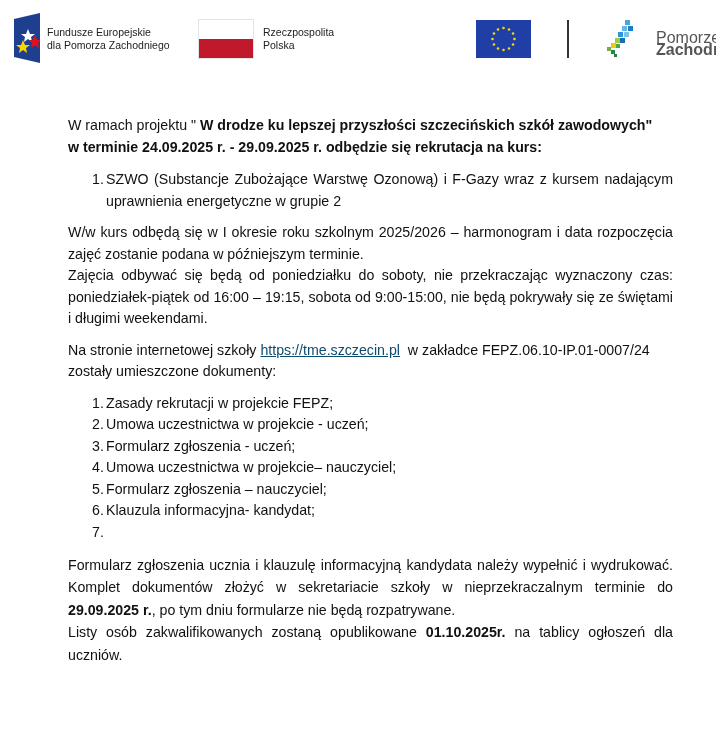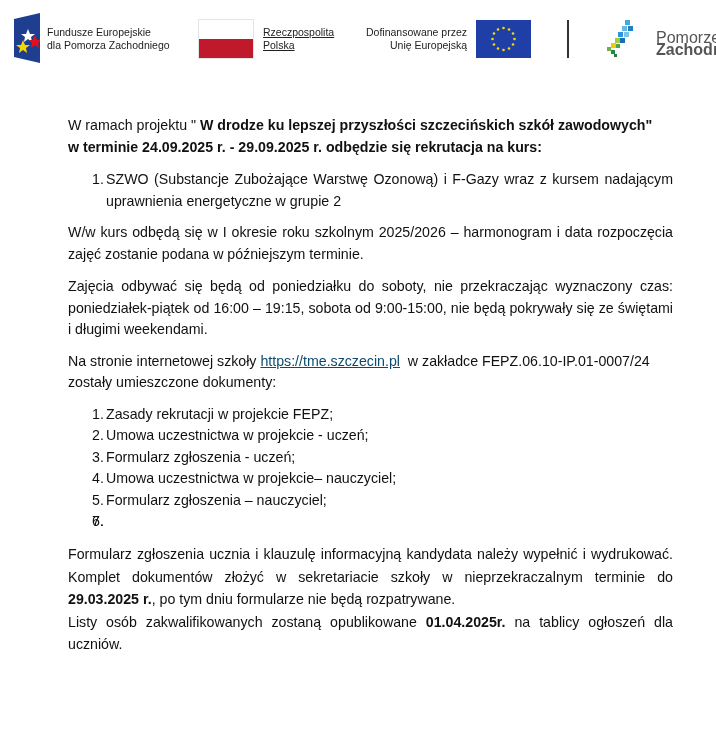--- a/index.html
+++ b/index.html
@@ -4,21 +4,21 @@
 <style>
   html, body { margin: 0; padding: 0; background: #ffffff; }
   body { width: 716px; height: 749px; position: relative; overflow: hidden;
          font-family: "Liberation Sans", sans-serif; color: #111; }
   .logos { position: absolute; top: 0; left: 0; width: 580px; height: 80px; }
   .fe-logo { position: absolute; left: 14px; top: 13px; width: 26px; height: 50px; }
   .fe-text { position: absolute; left: 47px; top: 26px; font-size: 10.5px; line-height: 13px; color: #222; }
   .pl-flag { position: absolute; left: 198px; top: 19px; width: 56px; height: 40px; border: 1px solid #e4e4e4; box-sizing: border-box; }
   .pl-flag .white { height: 50%; background: #fff; }
   .pl-flag .red { height: 50%; background: #c0192b; }
-  .pl-text { position: absolute; left: 263px; top: 26px; font-size: 10.5px; line-height: 13px; color: #222; text-decoration: underline; }
+  .pl-text { position: absolute; left: 263px; top: 26px; font-size: 10.5px; line-height: 13px; color: #222; }
   .eu-text { position: absolute; left: 362px; top: 26px; font-size: 10.5px; line-height: 13px; color: #222; text-align: right; width: 105px; }
   .eu-flag { position: absolute; left: 476px; top: 20px; width: 55px; height: 38px; background: #1f3fa6; }
   .divider { position: absolute; left: 567px; top: 20px; width: 2px; height: 38px; background: #333; }
   .pz-logo { position: absolute; left: 605px; top: 20px; width: 30px; height: 38px; }
   .pz-text { position: absolute; left: 656px; top: 32px; font-size: 16px; line-height: 12px; color: #555; }
 
   .doc { position: absolute; left: 68px; top: 115px; width: 605px; font-size: 14.2px; line-height: 21.5px; color: #111; }
   .doc p { margin: 0; }
   .justify { text-align: justify; }
   .b { font-weight: bold; }
@@ -44,24 +44,20 @@
 
   <div class="pl-flag">
     <div class="white"></div>
       <div class="red"></div>
   </div>
   <div class="pl-text">
     <div>Rzeczpospolita</div>
     <div>Polska</div>
   </div>
 
-  <div class="eu-text">
-    <div>Dofinansowane przez</div>
-    <div>Unię Europejską</div>
-  </div>
   <svg class="eu-flag" id="euflag" viewBox="0 0 55 38">
       <rect width="55" height="38" fill="#1f3fa6"></rect>
       <circle cx="27.50" cy="8.00" r="1.3" fill="#f5d80b"></circle>
       <circle cx="33.00" cy="9.47" r="1.3" fill="#f5d80b"></circle>
       <circle cx="37.03" cy="13.50" r="1.3" fill="#f5d80b"></circle>
       <circle cx="38.50" cy="19.00" r="1.3" fill="#f5d80b"></circle>
       <circle cx="37.03" cy="24.50" r="1.3" fill="#f5d80b"></circle>
       <circle cx="33.00" cy="28.53" r="1.3" fill="#f5d80b"></circle>
       <circle cx="27.50" cy="30.00" r="1.3" fill="#f5d80b"></circle>
       <circle cx="22.00" cy="28.53" r="1.3" fill="#f5d80b"></circle>
@@ -95,30 +91,30 @@
 
 <div class="doc">
   <p><span>W ramach projektu " </span><span class="b">W drodze ku lepszej przyszłości szczecińskich szkół zawodowych"</span><br><span class="b">w terminie 24.09.2025 r. - 29.09.2025 r. odbędzie się rekrutacja na kurs:</span></p>
 
   <ol class="olist justify" style="margin-top:11px;">
     <li><span class="num">1.</span><span>SZWO (Substancje Zubożające Warstwę Ozonową) i F-Gazy wraz z kursem nadającym uprawnienia energetyczne w grupie 2</span></li>
   </ol>
 
   <p class="justify" style="margin-top:10px;">W/w kurs odbędą się w I okresie roku szkolnym 2025/2026 – harmonogram i data rozpoczęcia zajęć zostanie podana w późniejszym terminie.</p>
 
-  <p class="justify" style="margin-top:11px;">Zajęcia odbywać się będą od poniedziałku do soboty, nie przekraczając wyznaczony czas: poniedziałek-piątek od 16:00 – 19:15, sobota od 9:00-15:00, nie będą pokrywały się ze świętami i długimi weekendami.</p>
+  <p class="justify" style="">Zajęcia odbywać się będą od poniedziałku do soboty, nie przekraczając wyznaczony czas: poniedziałek-piątek od 16:00 – 19:15, sobota od 9:00-15:00, nie będą pokrywały się ze świętami i długimi weekendami.</p>
 
 
   <p style="margin-top:10px;"><span>Na stronie internetowej szkoły </span><a class="link" href="#">https://tme.szczecin.pl</a><span style="white-space:pre-wrap">  w zakładce FEPZ.06.10-IP.01-0007/24 zostały umieszczone dokumenty:</span></p>
 
   <ol class="olist" id="doclist" style="margin-top:10px;">
       <li><span class="num">1.</span><span>Zasady rekrutacji w projekcie FEPZ;</span></li>
       <li><span class="num">2.</span><span>Umowa uczestnictwa w projekcie - uczeń;</span></li>
       <li><span class="num">3.</span><span>Formularz zgłoszenia - uczeń;</span></li>
       <li><span class="num">4.</span><span>Umowa uczestnictwa w projekcie– nauczyciel;</span></li>
       <li><span class="num">5.</span><span>Formularz zgłoszenia – nauczyciel;</span></li>
-      <li><span class="num">6.</span></li>
+      <li><span class="num">6.</span><span>Klauzula informacyjna- kandydat;</span></li>
       <li><span class="num">7.</span></li>
     </ol>
 
-  <p class="justify" style="margin-top:32px;line-height:22.5px;"><span>Formularz zgłoszenia ucznia i klauzulę informacyjną kandydata należy wypełnić i wydrukować. Komplet dokumentów złożyć w sekretariacie szkoły w nieprzekraczalnym terminie do </span><span class="b">29.03.2025 r.</span><span>, po tym dniu formularze nie będą rozpatrywane.</span></p>
-  <p class="justify" style="line-height:22.5px;"><span>Listy osób zakwalifikowanych zostaną opublikowane </span><span class="b">01.04.2025r.</span><span> na tablicy ogłoszeń dla uczniów.</span></p>
+  <p class="justify" style="margin-top:32px;line-height:22.5px;"><span>Formularz zgłoszenia ucznia i klauzulę informacyjną kandydata należy wypełnić i wydrukować. Komplet dokumentów złożyć w sekretariacie szkoły w nieprzekraczalnym terminie do </span><span class="b">29.09.2025 r.</span><span>, po tym dniu formularze nie będą rozpatrywane.</span></p>
+  <p class="justify" style="line-height:22.5px;"><span>Listy osób zakwalifikowanych zostaną opublikowane </span><span class="b">01.10.2025r.</span><span> na tablicy ogłoszeń dla uczniów.</span></p>
 </div>
 
 </body></html>

